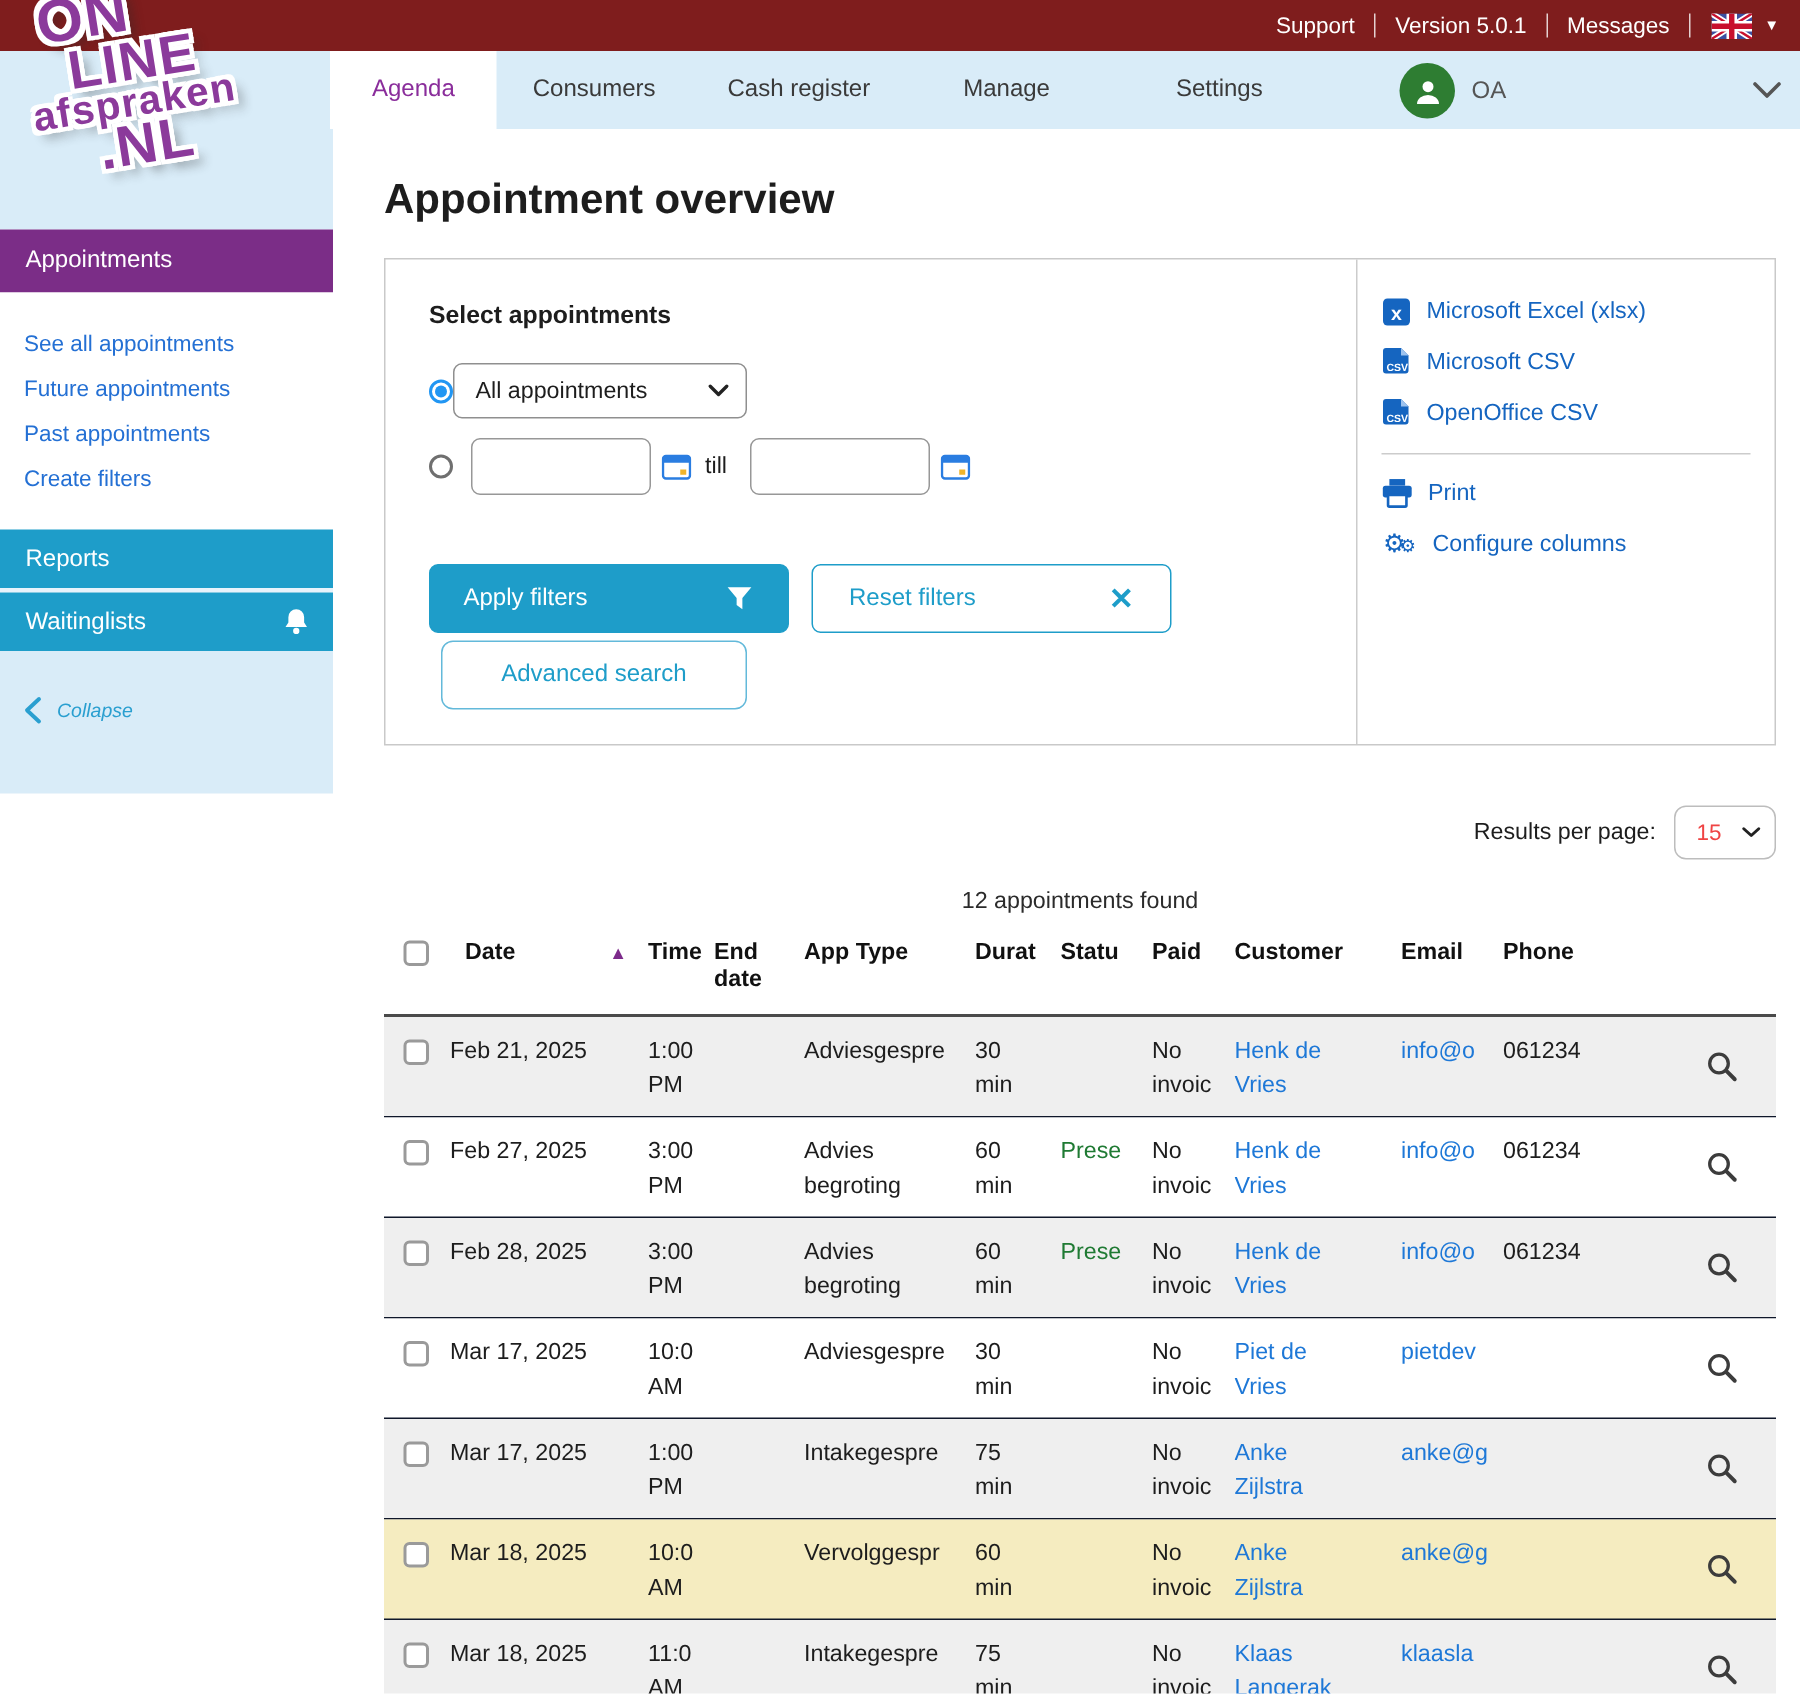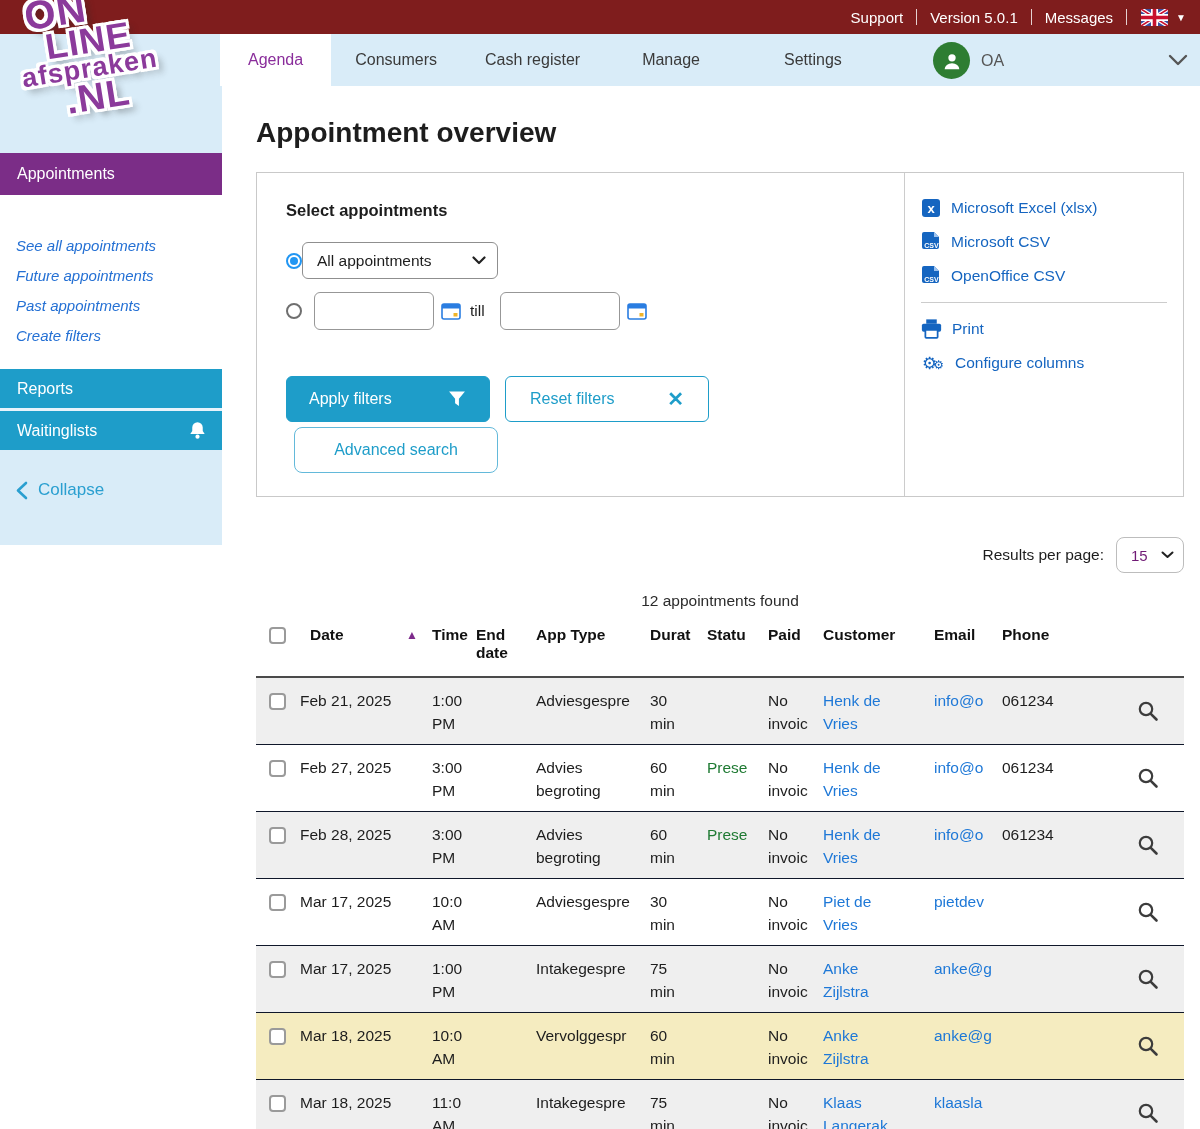--- a/index.html
+++ b/index.html
@@ -33,63 +33,63 @@
     text-shadow:-3px -3px 0 #fff,3px -3px 0 #fff,-3px 3px 0 #fff,3px 3px 0 #fff,0 -3px 0 #fff,0 3px 0 #fff,-3px 0 0 #fff,3px 0 0 #fff,5px 6px 7px rgba(40,40,40,.45); }
   .logo-l1 { font-size:40px; margin-left:14px; }
   .logo-l2 { font-size:36px; margin-left:30px; }
   .logo-l3 { font-size:27px; margin-left:2px; }
   .logo-l4 { font-size:38px; margin-left:42px; }
 
   
   .sidebar { position:absolute; top:86px; left:0; width:222px; height:1043px; background:#fff; }
   .sidebar-topstrip { height:67px; background:#d9ecf8; }
   .side-header { height:42px; background:#7b2d87; color:#fff; font-size:16px; display:flex; align-items:center; padding-left:17px; cursor:pointer; }
-  .side-links { padding:36px 0 18px 16px; background:#fff;font-style:italic; }
+  .side-links { padding:20px 0 18px 16px; background:#fff; }
   .side-link { display:block; color:#2470d4; font-size:15px; line-height:30px; text-decoration:none; cursor:pointer; }
   .side-bar-teal { height:39px; background:#1e9dc9; color:#fff; font-size:16px; display:flex; align-items:center; padding-left:17px; cursor:pointer; position:relative; }
   .side-gap { height:3px; background:#e8f3fb; }
   .bell { position:absolute; right:14px; top:9px; }
   .collapse-zone { height:95px; background:#d9ecf8; padding:30px 0 0 16px; }
-  .collapse-link { display:flex; align-items:center; gap:10px; color:#2a9fd0; font-size:17px; cursor:pointer; }
+  .collapse-link { display:flex; align-items:center; gap:10px; color:#2a9fd0; font-size:13px; cursor:pointer;font-style:italic; }
 
   
   .main { position:absolute; left:256px; top:86px; width:928px; }
   .page-title { margin-top:31px; font-size:28px; font-weight:bold; color:#1d1d1d; }
 
   .filter-panel { position:relative; margin-top:23px; height:325px; border:1px solid #c9c9c9; background:#fff; }
   .filter-left { position:absolute; left:29px; top:28px; }
   .filter-heading { font-size:16.5px; font-weight:bold; color:#1d1d1d; }
   .radio-row { display:flex; align-items:center; margin-top:22px; }
   .radio { width:16px; height:16px; border-radius:50%; border:2px solid #6f6f6f; background:#fff; flex:none; cursor:pointer; }
   .radio.checked { border:2px solid #2196f3; position:relative; }
   .radio.checked::after { content:""; position:absolute; left:2px; top:2px; width:8px; height:8px; border-radius:50%; background:#2196f3; }
   .fake-select { position:relative; width:196px; height:37px; border:1px solid #8f8f8f; border-radius:6px; background:#fff;
                  display:flex; align-items:center; padding-left:14px; font-size:15.5px; color:#1d1d1d; cursor:pointer; }
   .fake-select .chev { position:absolute; right:11px; }
   .date-input { margin-left:12px; width:120px; height:38px; border:1px solid #979797; border-radius:6px; background:#fff; padding:0 8px; font-size:15px; }
   .cal-icon { margin-left:7px; cursor:pointer; }
   .till { margin-left:9px; margin-right:3px; font-size:15.5px; color:#1d1d1d; }
 
   .btn-row { position:absolute; left:29px; top:203px; display:flex; gap:15px; }
-  .btn { height:46px; width:204px; border-radius:6px; font-size:16px; display:flex; align-items:center; cursor:pointer; }
+  .btn { height:46px; width:240px; border-radius:6px; font-size:16px; display:flex; align-items:center; cursor:pointer; }
   .btn-primary { background:#1e9dc9; color:#fff; border:1px solid #1e9dc9; padding:0 22px; justify-content:space-between; }
   .btn-outline { background:#fff; color:#1e9dc9; border:1px solid #1e9dc9; padding:0 24px; justify-content:space-between; }
   .btn-advanced { position:absolute; left:37px; top:254px; width:204px; height:46px; border:1px solid #63b9da; border-radius:8px;
                   background:#fff; color:#1e9dc9; font-size:16px; display:flex; align-items:center; justify-content:center; cursor:pointer; }
   .x-glyph { font-size:20px; font-weight:bold; }
 
   .export-col { position:absolute; right:0; top:0; width:279px; height:100%; border-left:1px solid #ccc; padding:18px 0 0 16px; }
   .export-item { display:flex; align-items:center; gap:10px; height:34px; color:#1565c0; font-size:15.5px; cursor:pointer; }
   .export-hr { border:none; border-top:1px solid #ccc; margin:9px 16px 9px 0; }
   .gears { color:#1565c0; line-height:1; width:24px; text-align:center; }
 
   .results-row { display:flex; align-items:center; justify-content:flex-end; margin-top:40px; gap:12px; }
   .results-label { font-size:15.5px; color:#1d1d1d; }
   .pp-select { position:relative; width:68px; height:36px; border:1px solid #bdbdbd; border-radius:8px; display:flex; align-items:center;
-               padding-left:14px; font-size:15px; color:#701a75; cursor:pointer; background:#fff; }
+               padding-left:14px; font-size:15px; color:#ef4444; cursor:pointer; background:#fff; }
   .pp-select .chev { position:absolute; right:9px; }
 
   .found { text-align:center; font-size:15.5px; color:#2b2b2b; margin-top:19px; }
 
   
   .grid { display:grid; grid-template-columns:44px 132px 44px 60px 114px 57px 61px 55px 111px 68px 88px 94px; }
   .thead { margin-top:7px; border-bottom:2px solid #4a4a4a; }
   .th { font-size:15.5px; font-weight:bold; color:#111; padding:9px 6px 14px 0; overflow:hidden; white-space:normal; }
   .th-date { display:flex; justify-content:space-between; align-items:flex-start; padding-right:14px; }
   .sort-arrow { color:#7d2b8b; font-size:12px; margin-top:2px; }

